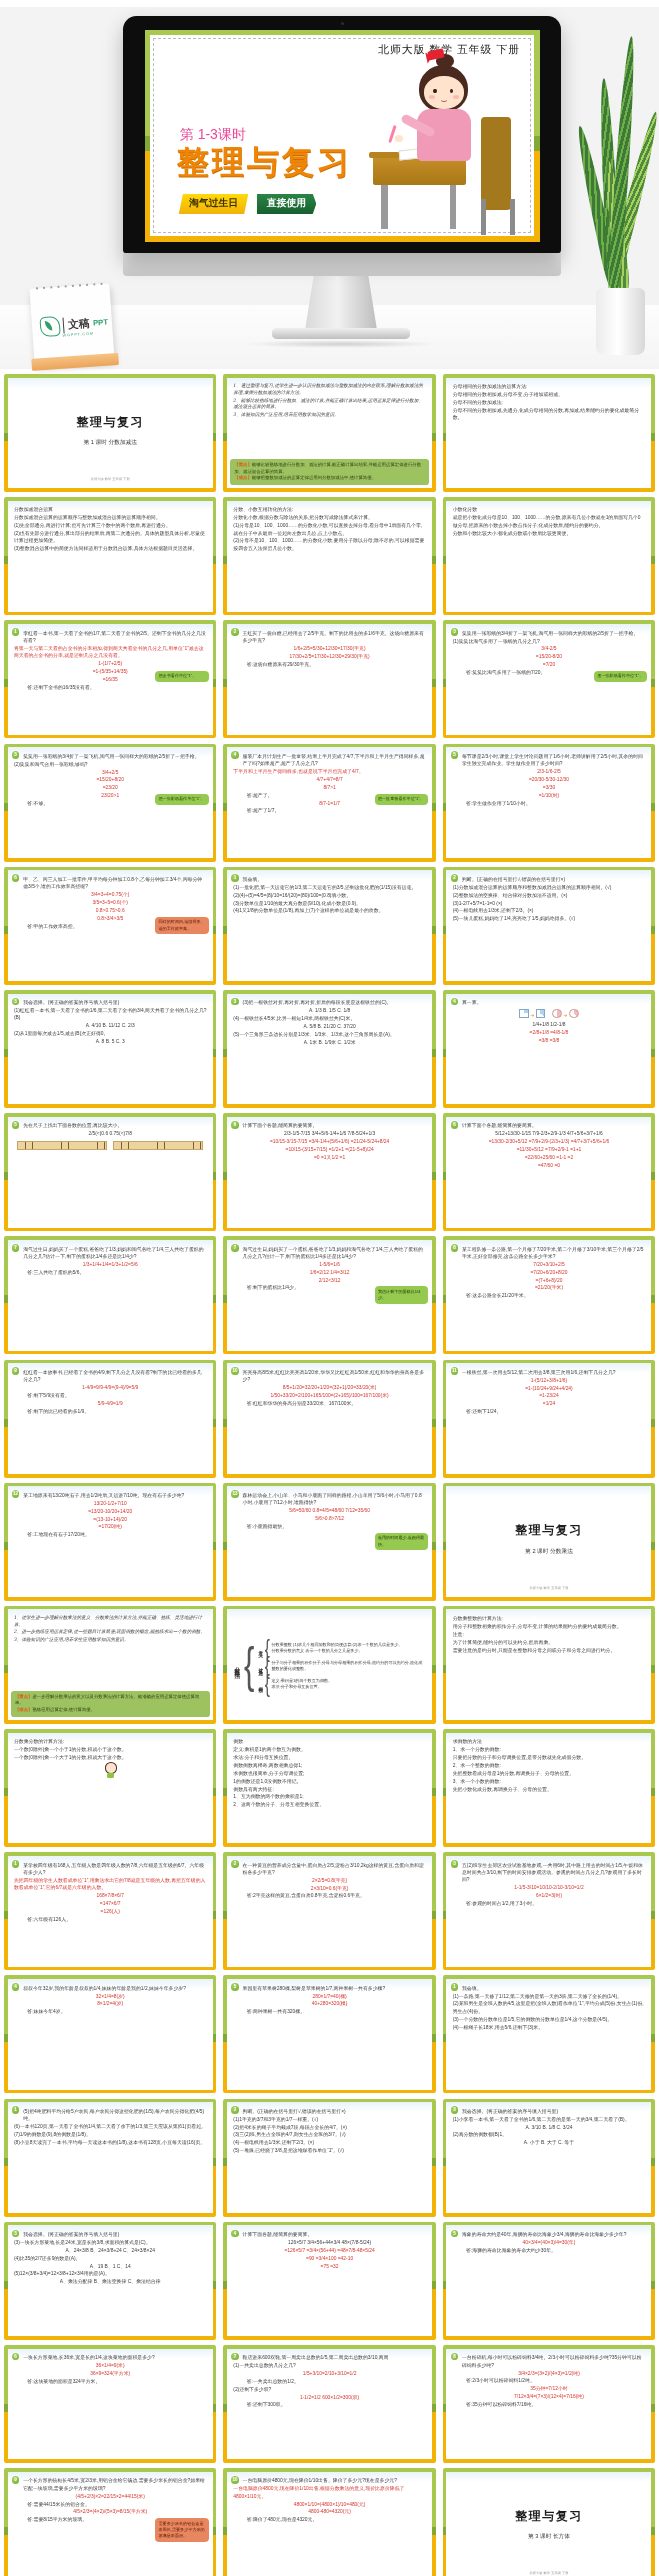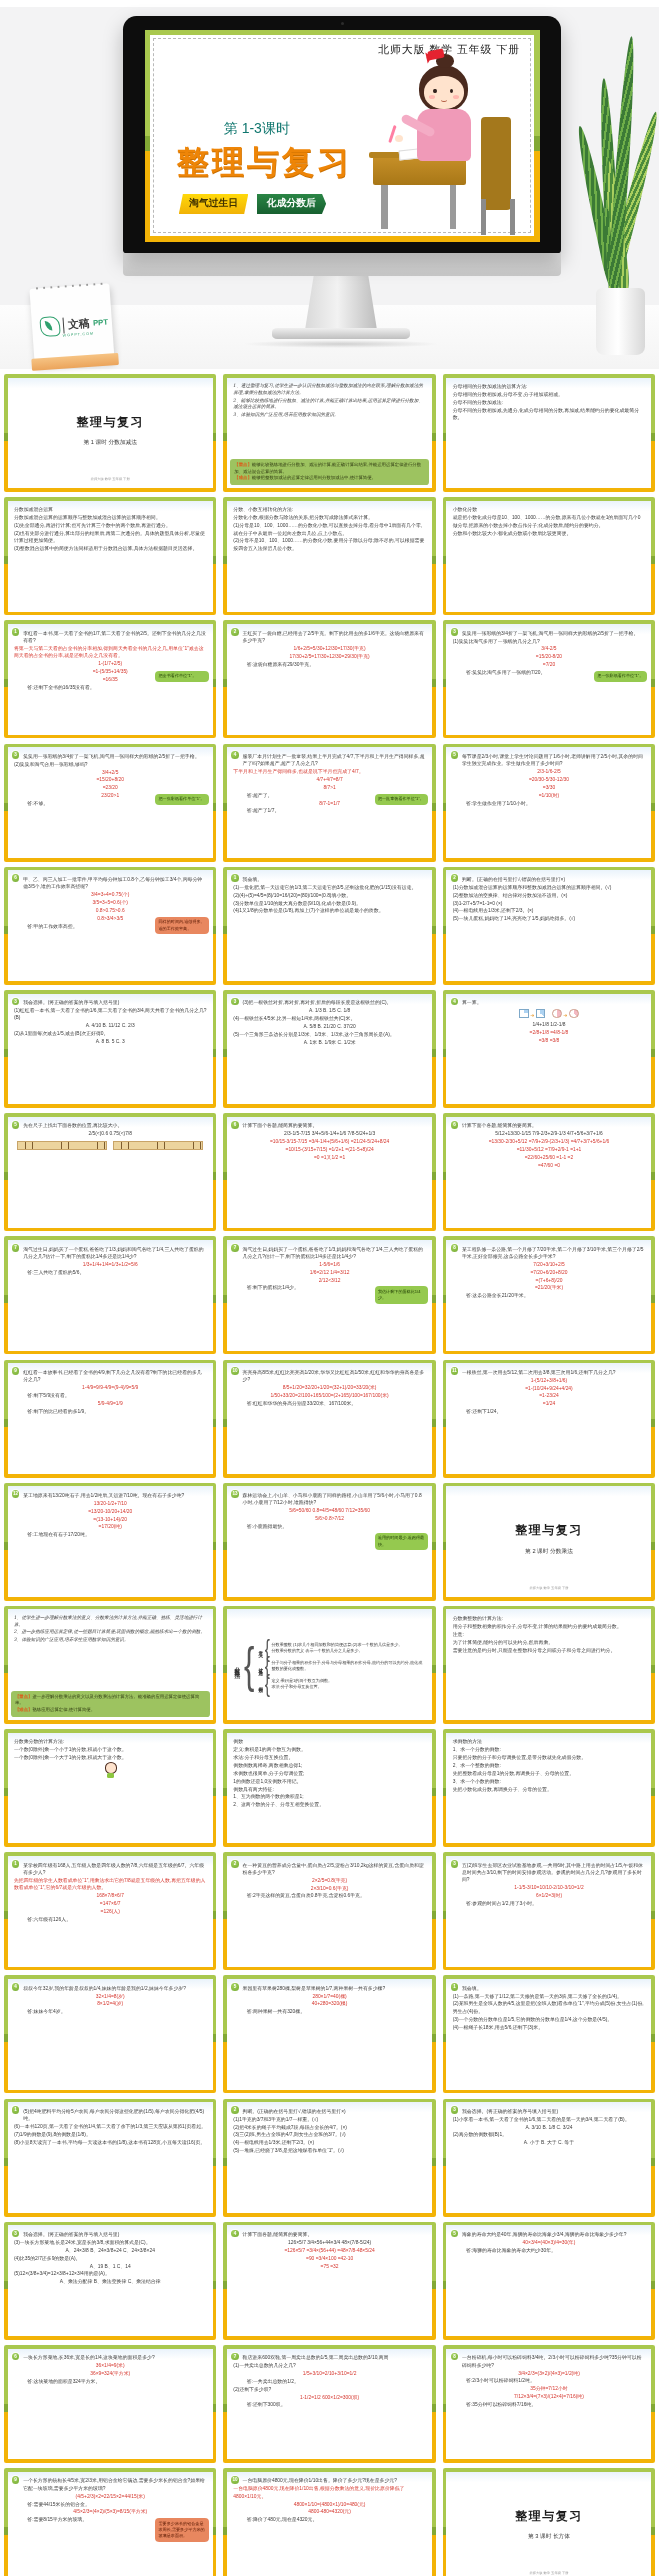--- a/index.html
+++ b/index.html
@@ -19,21 +19,21 @@
         clip-path:polygon(12% 0,88% 0,100% 100%,0 100%);}
   .foot{position:absolute;left:272px;top:328px;width:138px;height:11.3px;background:linear-gradient(#efefef,#bfbfbf);border-radius:5.2px/4.1px;}
   .mshadow{position:absolute;left:242px;top:340px;width:198px;height:8.2px;background:radial-gradient(ellipse at center,rgba(0,0,0,.16),transparent 70%);}
 
   
   .frame{background:linear-gradient(180deg,#a9c84e 0,#a9c84e 50%,#83a935 50%,#83a935 57%,#f3b306 57%,#f3b306 100%);}
   .hero-frame{position:absolute;inset:0;padding:5.2px;}
   .hero-in{position:relative;width:100%;height:100%;background:#fff;}
   .dash{position:absolute;inset:3.6px;border:0.5px dashed #b9b9b9;}
   .ed{position:absolute;right:14.4px;top:8.2px;font-size:10.8px;color:#222;letter-spacing:1px;}
-  .lr{position:absolute;left:30px;top:85px;font-size:14px;color:#0f766e;margin-left:44px;}
+  .lr{position:absolute;left:30px;top:91px;font-size:14px;color:#ec4899;}
   .ht{position:absolute;left:27px;top:106px;font-size:32px;font-weight:bold;color:#ee8507;letter-spacing:3.1px;
       text-shadow:0.5px 1px 0 #c96f00;}
   .badges{position:absolute;left:29px;top:159px;display:flex;gap:8.2px;}
   .bdg{font-size:9.8px;font-weight:bold;padding:3.6px 10.3px;}
   .bdg-y{background:linear-gradient(#ffd90a,#f1b206);color:#3f3000;clip-path:polygon(6% 0,100% 0,94% 100%,0 100%);}
   .bdg-g{background:linear-gradient(#2a8545,#176030);color:#fff;clip-path:polygon(0 0,94% 0,100% 50%,94% 100%,0 100%);}
   
   .girl{position:absolute;right:9.3px;top:20.6px;width:155px;height:180px;}
   .chair{position:absolute;right:14.4px;top:62px;width:30px;height:93px;background:#a4781c;border-radius:4.1px;}
   .chair-leg1,.chair-leg2{position:absolute;width:5.2px;height:36px;background:#8b8b8b;bottom:0;}
@@ -148,21 +148,21 @@
   <div class="cam"></div>
   <div class="screen">
     <div class="frame hero-frame">
       <div class="hero-in">
         <div class="dash"></div>
         <div class="ed">北师大版 数学 五年级 下册</div>
         <div class="lr">第 1-3课时</div>
         <div class="ht">整理与复习</div>
         <div class="badges">
           <span class="bdg bdg-y">淘气过生日</span>
-          <span class="bdg bdg-g">化成分数后</span>
+          <span class="bdg bdg-g">直接使用</span>
         </div>
         <div class="girl">
           <div class="chair"></div>
           <div class="chair-leg1"></div>
           <div class="chair-leg2"></div>
           <div class="dleg1"></div>
           <div class="dleg2"></div>
           <div class="gdesk"></div>
           <div class="sheet"></div>
           <div class="head"></div>

